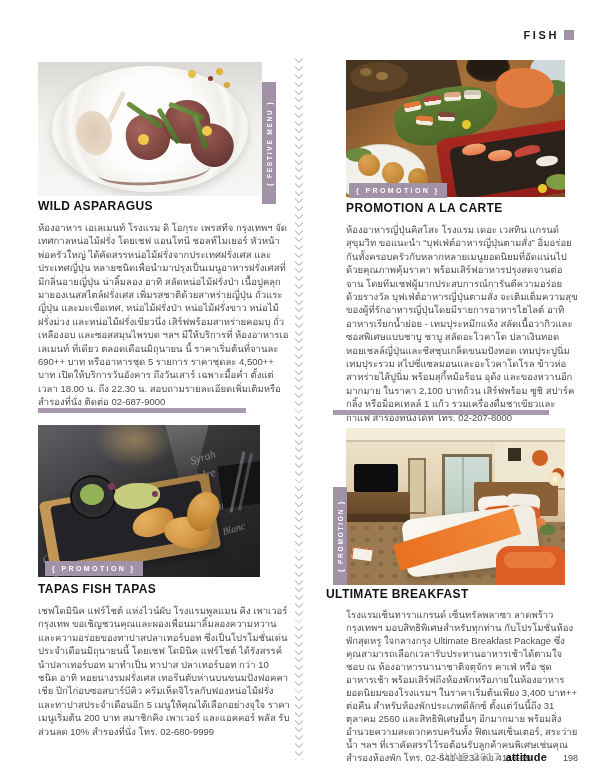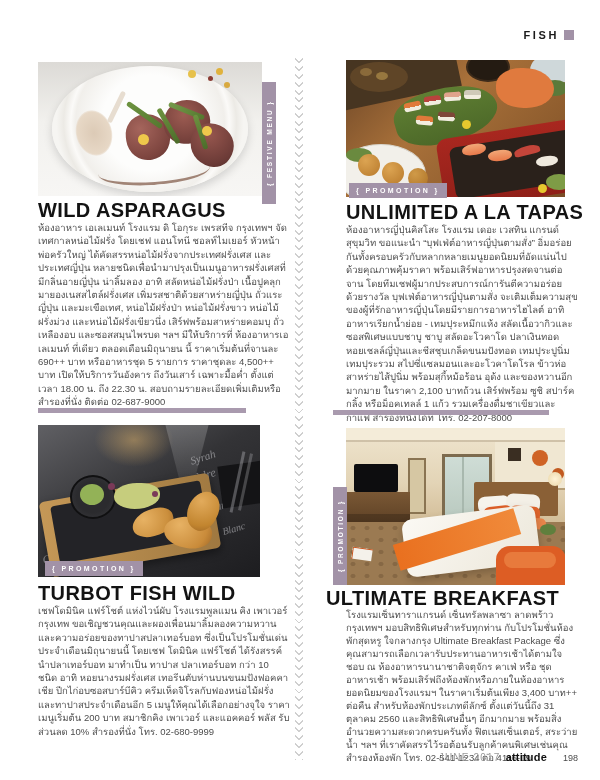--- a/index.html
+++ b/index.html
@@ -15,21 +15,21 @@
   .mag{font-size:11px;font-weight:700;color:#101010;letter-spacing:.2px;margin-left:5px}
   .pagenum{font-size:9px;color:#4a4a4a;margin-left:16px}
 
   
   .zigzag{position:absolute;left:295px;top:58px;height:702px;width:8px;display:flex}
   .zigzag .hf{width:4px;height:100%}
   .zigzag .l{background:repeating-linear-gradient(45deg,#cfcfcf 0 1.4px,transparent 1.4px 5.5px)}
   .zigzag .r{background:repeating-linear-gradient(-45deg,#cfcfcf 0 1.4px,transparent 1.4px 5.5px)}
 
   
-  .art-title{position:absolute;font-weight:700;font-size:20px;line-height:1;letter-spacing:.4px;color:#131313}
+  .art-title{position:absolute;font-weight:700;font-size:12px;line-height:1;letter-spacing:.4px;color:#131313}
   .art-body{position:absolute;font-size:9.5px;line-height:13.4px;color:#4d4d4d;margin:0;text-align:left}
   .rule{position:absolute;height:5px;background:#a99aae}
 
   
   .ribbon{position:absolute;background:#a292a7;color:#fff;font-weight:700;white-space:nowrap;
           display:flex;align-items:center;justify-content:center;overflow:hidden;z-index:5}
   .ribbon.h{height:15px;font-size:7px;letter-spacing:2.4px;padding:0 7px}
   .ribbon.v{width:14px;font-size:6.5px;letter-spacing:1.8px;writing-mode:vertical-rl;transform:rotate(180deg)}
 
   
@@ -105,21 +105,21 @@
     <i style="left:106px;top:78px;width:128px;height:52px;border-radius:7px;background:#2a211b;transform:rotate(-9deg)"></i>
     <i style="left:116px;top:84px;width:24px;height:11px;border-radius:45%;background:linear-gradient(180deg,#f2a878,#e8794a);transform:rotate(-10deg)"></i>
     <i style="left:142px;top:90px;width:24px;height:11px;border-radius:45%;background:linear-gradient(180deg,#f2a878,#e8794a);transform:rotate(-6deg)"></i>
     <i style="left:168px;top:86px;width:26px;height:9px;border-radius:50% 50% 20% 20%;background:#c4453a;transform:rotate(-14deg)"></i>
     <i style="left:190px;top:96px;width:22px;height:10px;border-radius:45%;background:#efe9de;transform:rotate(-8deg)"></i>
     <i style="left:200px;top:114px;width:26px;height:16px;border-radius:50%;background:#7e9c46"></i>
     <i style="left:116px;top:60px;width:9px;height:9px;border-radius:50%;background:#e6c92e"></i>
     <i style="left:192px;top:124px;width:9px;height:9px;border-radius:50%;background:#e6c92e"></i>
   </div>
   <div class="ribbon h" style="left:349px;top:183px">{ PROMOTION }</div>
-  <h2 class="art-title" style="left:346px;top:202px;margin:0">UNLIMITED A LA TAPAS</h2>
+  <h2 class="art-title" style="left:346px;top:202px;margin:0">PROMOTION A LA CARTE</h2>
   <p class="art-body" style="left:346px;top:223px;width:232px">ห้องอาหารญี่ปุ่นคิสโสะ โรงแรม เดอะ เวสทิน แกรนด์ สุขุมวิท ขอแนะนำ “บุฟเฟ่ต์อาหารญี่ปุ่นตามสั่ง” อิ่มอร่อยกันทั้งครอบครัวกับหลากหลายเมนูยอดนิยมที่อัดแน่นไปด้วยคุณภาพคุ้มราคา พร้อมเสิร์ฟอาหารปรุงสดจานต่อจาน โดยทีมเชฟผู้มากประสบการณ์การันตีความอร่อยด้วยรางวัล บุฟเฟ่ต์อาหารญี่ปุ่นตามสั่ง จะเติมเต็มความสุขของผู้ที่รักอาหารญี่ปุ่นโดยมีรายการอาหารไฮไลต์ อาทิ อาหารเรียกน้ำย่อย - เทมปุระหมึกแห้ง สลัดเนื้อวากิวและซอสพิเศษแบบชาบู ชาบู สลัดอะโวคาโด ปลาเงินทอด หอยเชลล์ญี่ปุ่นและชีสชุบเกล็ดขนมปังทอด เทมปุระปูนิ่ม เทมปุระรวม สไปซี่แซลมอนและอะโวคาโดโรล ข้าวห่อสาหร่ายไส้ปูนิ่ม พร้อมสุกี้หม้อร้อน อุด้ง และของหวานอีกมากมาย ในราคา 2,100 บาทถ้วน เสิร์ฟพร้อม ซูชิ สปาร์คกลิ้ง หรือม็อคเทลล์ 1 แก้ว รวมเครื่องดื่มชาเขียวและกาแฟ สำรองที่นั่งได้ที่ โทร. 02-207-8000</p>
   <div class="rule" style="left:333px;top:410px;width:216px"></div>
 
   <div class="photo ph3" style="left:38px;top:425px;width:222px;height:152px">
     <i style="left:56px;top:-12px;width:80px;height:54px;background:radial-gradient(rgba(222,178,106,.5),rgba(222,178,106,0) 70%)"></i>
     <i style="left:116px;top:-6px;width:66px;height:70px;background:linear-gradient(180deg,rgba(255,255,255,.22),rgba(255,255,255,.05));clip-path:polygon(15% 0,85% 0,58% 100%,42% 100%)"></i>
     <i style="left:147px;top:60px;width:4px;height:28px;background:rgba(255,255,255,.25)"></i>
     <span class="wword" style="left:152px;top:26px;font-size:11px;transform:rotate(-18deg)">Syrah</span>
     <span class="wword" style="left:126px;top:48px;font-size:12px;transform:rotate(-18deg)">Mourvèdre</span>
     <span class="wword" style="left:150px;top:76px;font-size:11px;transform:rotate(-16deg)">Tempranillo</span>
@@ -134,21 +134,21 @@
     <i style="left:32px;top:50px;width:42px;height:40px;border-radius:50%;background:radial-gradient(#2b2b2e 55%,#3a3a3e);border:2px solid #101011"></i>
     <i style="left:42px;top:59px;width:24px;height:21px;border-radius:50%;background:#93b257"></i>
     <i style="left:76px;top:58px;width:46px;height:26px;border-radius:50% 40% 55% 45%;background:#c6cd7d"></i>
     <i style="left:70px;top:58px;width:7px;height:7px;border-radius:50%;background:#7a3a58"></i>
     <i style="left:114px;top:66px;width:6px;height:6px;border-radius:50%;background:#7a3a58"></i>
     <i style="left:94px;top:84px;width:42px;height:27px;border-radius:60% 40% 55% 45%;background:radial-gradient(circle at 30% 30%,#e7b264,#cb8f3d 70%,#a86f2a);transform:rotate(-14deg)"></i>
     <i style="left:126px;top:92px;width:48px;height:31px;border-radius:55% 45% 50% 50%;background:radial-gradient(circle at 30% 30%,#e7b264,#c98b3a 70%,#a06827);transform:rotate(10deg)"></i>
     <i style="left:150px;top:66px;width:30px;height:40px;border-radius:50% 50% 45% 55%;background:radial-gradient(circle at 30% 30%,#e2ab5c,#c2852f 70%,#9c6524);transform:rotate(28deg)"></i>
   </div>
   <div class="ribbon h" style="left:45px;top:561px">{ PROMOTION }</div>
-  <h2 class="art-title" style="left:38px;top:583px;margin:0">TURBOT FISH WILD</h2>
+  <h2 class="art-title" style="left:38px;top:583px;margin:0">TAPAS FISH TAPAS</h2>
   <p class="art-body" style="left:38px;top:604px;width:252px">เชฟโดมินิค แฟร์โชต์ แห่งไวน์ผับ โรงแรมพูลแมน คิง เพาเวอร์ กรุงเทพ ขอเชิญชวนคุณและผองเพื่อนมาลิ้มลองความหวานและความอร่อยของทาปาสปลาเทอร์บอท ซึ่งเป็นโปรโมชั่นเด่นประจำเดือนมิถุนายนนี้ โดยเชฟ โดมินิค แฟร์โชต์ ได้รังสรรค์ นำปลาเทอร์บอท มาทำเป็น ทาปาส ปลาเทอร์บอท กว่า 10 ชนิด อาทิ หอยนางรมฝรั่งเศส เทอรีนตับห่านบนขนมปังฟอคคาเชีย ปีกไก่อบซอสบาร์บีคิว ครีมเห็ดจิโรลกับฟองหน่อไม้ฝรั่ง และทาปาสประจำเดือนอีก 5 เมนูให้คุณได้เลือกอย่างจุใจ ราคาเมนูเริ่มต้น 200 บาท สมาชิกคิง เพาเวอร์ และแอคคอร์ พลัส รับส่วนลด 10% สำรองที่นั่ง โทร. 02-680-9999</p>
 
   <div class="photo ph4" style="left:346px;top:428px;width:219px;height:157px">
     <i style="left:0;top:0;width:219px;height:12px;background:#f4ecd9"></i>
     <i style="left:0;top:12px;width:219px;height:2px;background:rgba(120,100,70,.25)"></i>
     <i style="left:149px;top:14px;width:70px;height:46px;background:#f0e7d2;border-bottom:2px solid #b59d75"></i>
     <i style="left:186px;top:22px;width:16px;height:16px;border-radius:50%;background:#cf6325"></i>
     <i style="left:162px;top:20px;width:13px;height:13px;background:#3a2e22"></i>
     <i style="left:206px;top:40px;width:12px;height:12px;border-radius:50%;background:#c25a20"></i>
     <i style="left:0;top:94px;width:219px;height:63px;background:#9b7a52;background-image:radial-gradient(rgba(60,40,20,.22) 2px,transparent 3px);background-size:14px 12px"></i>

